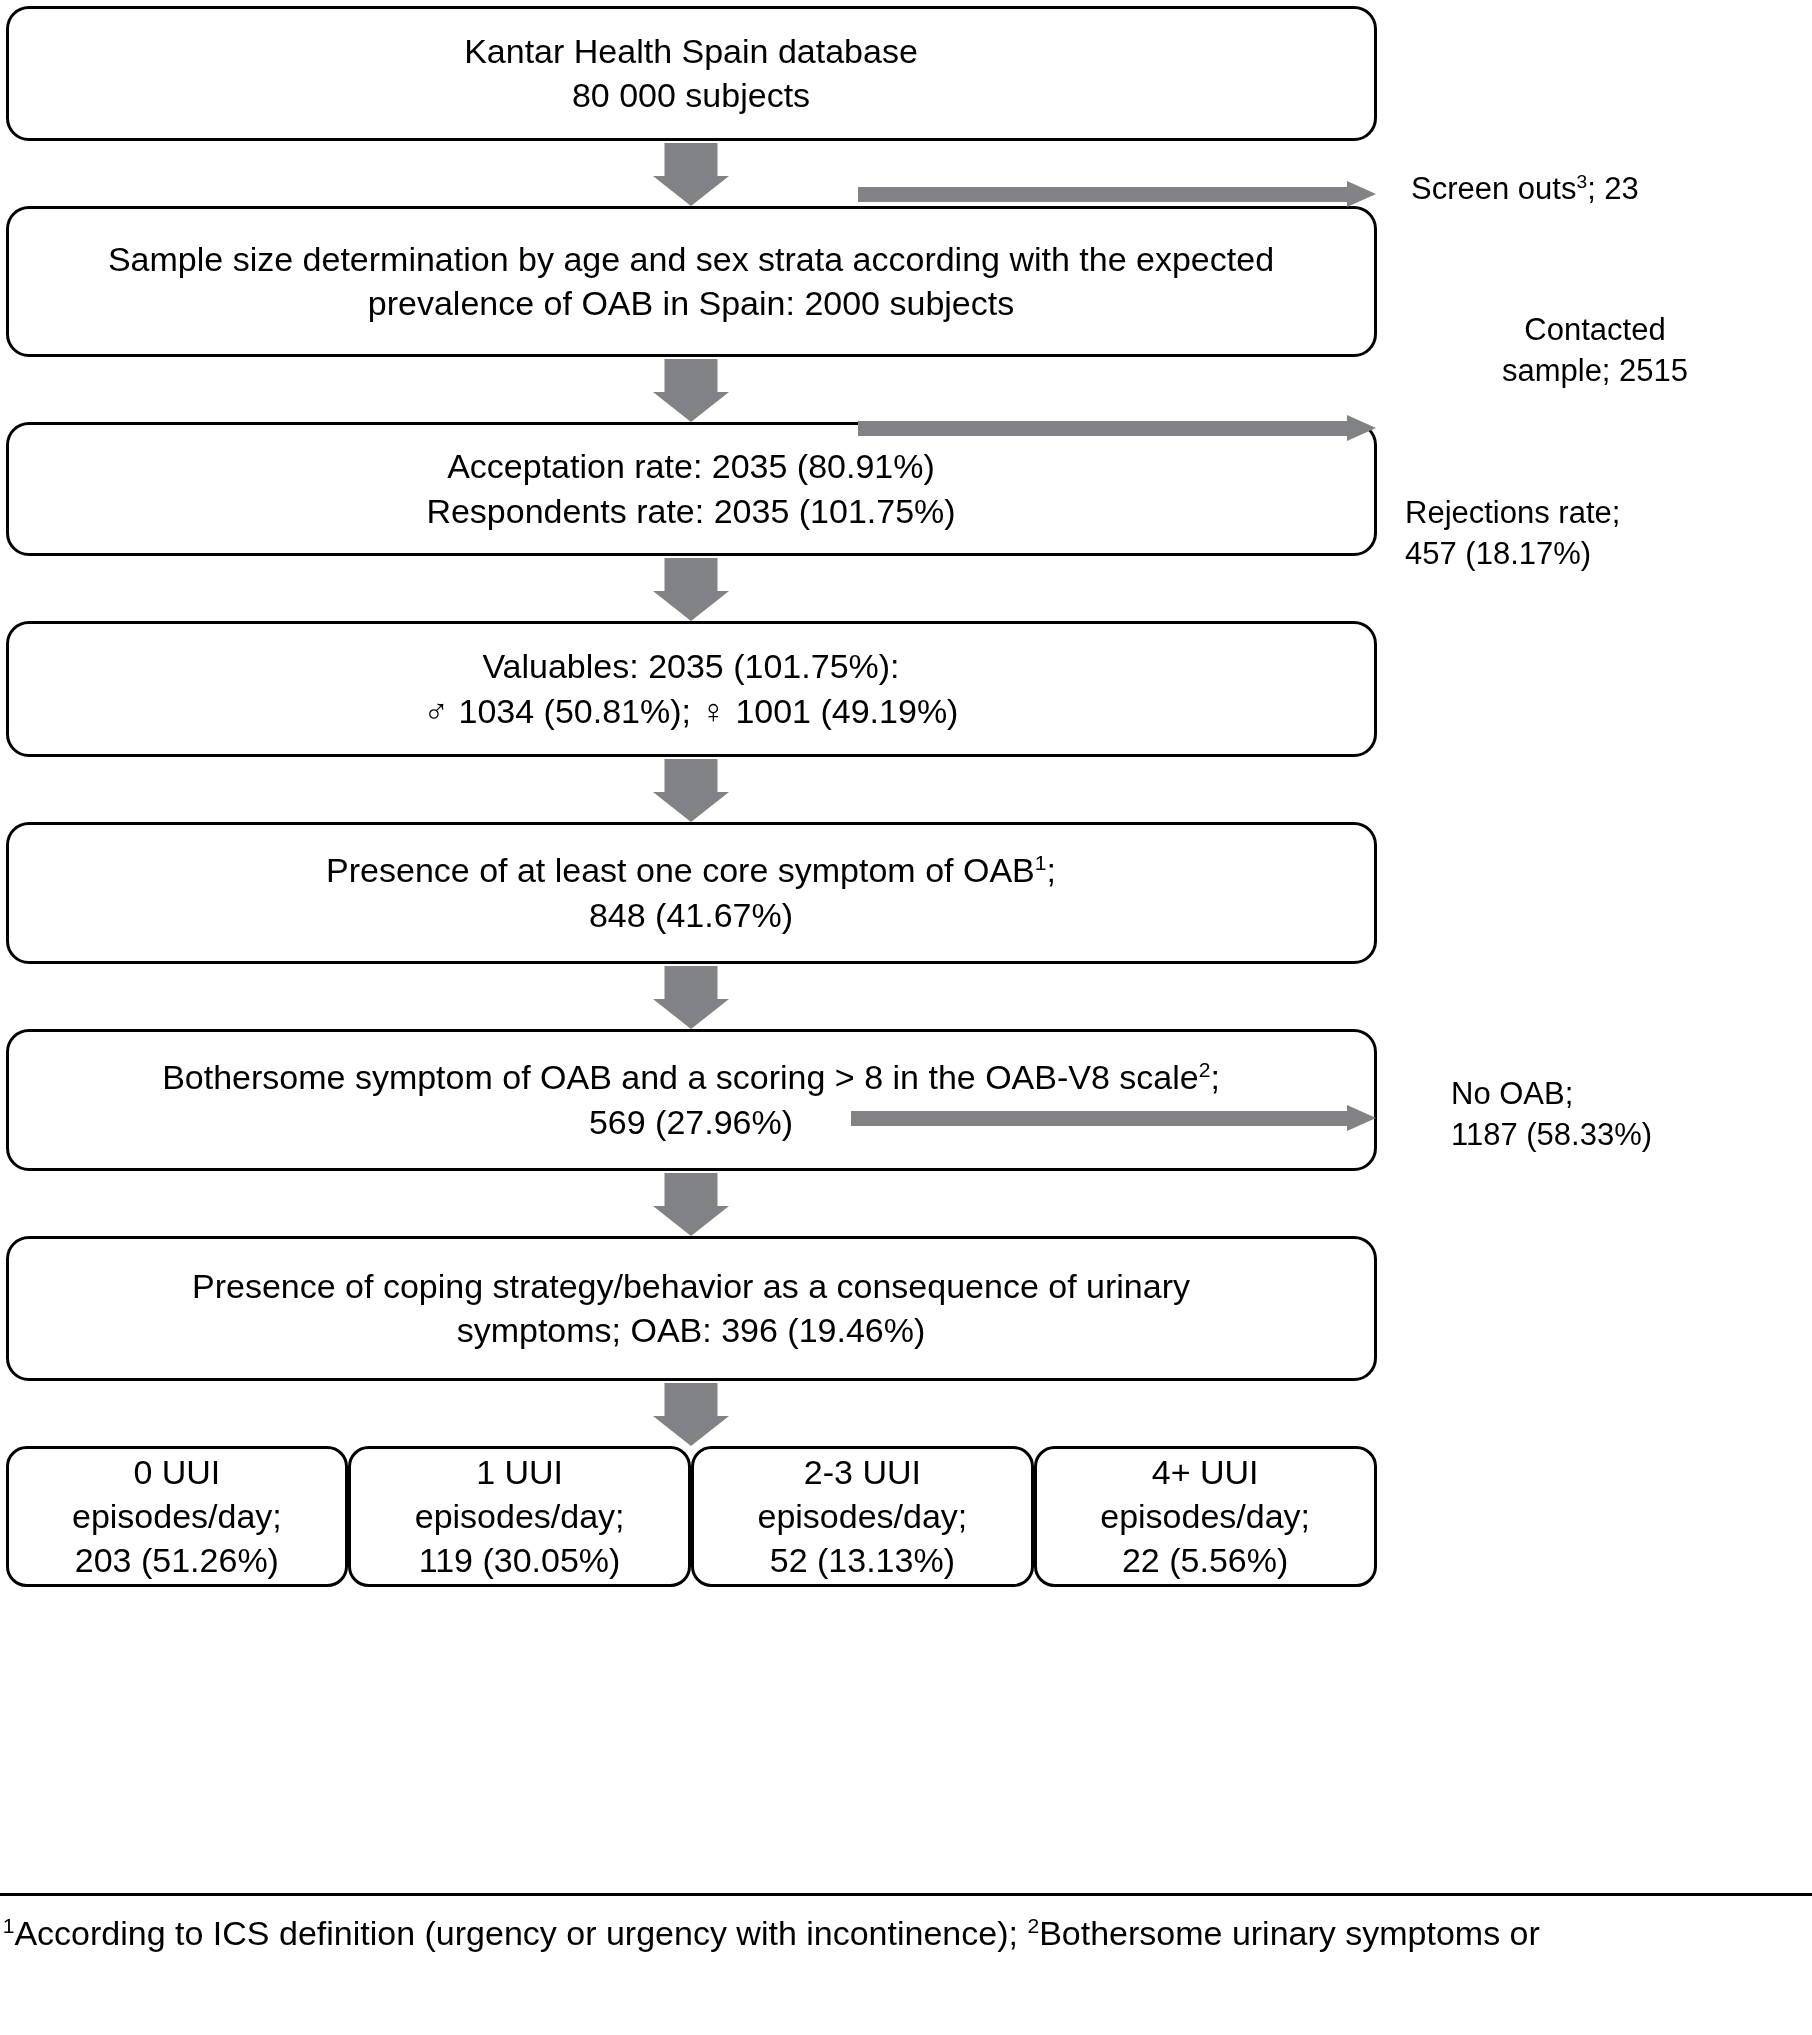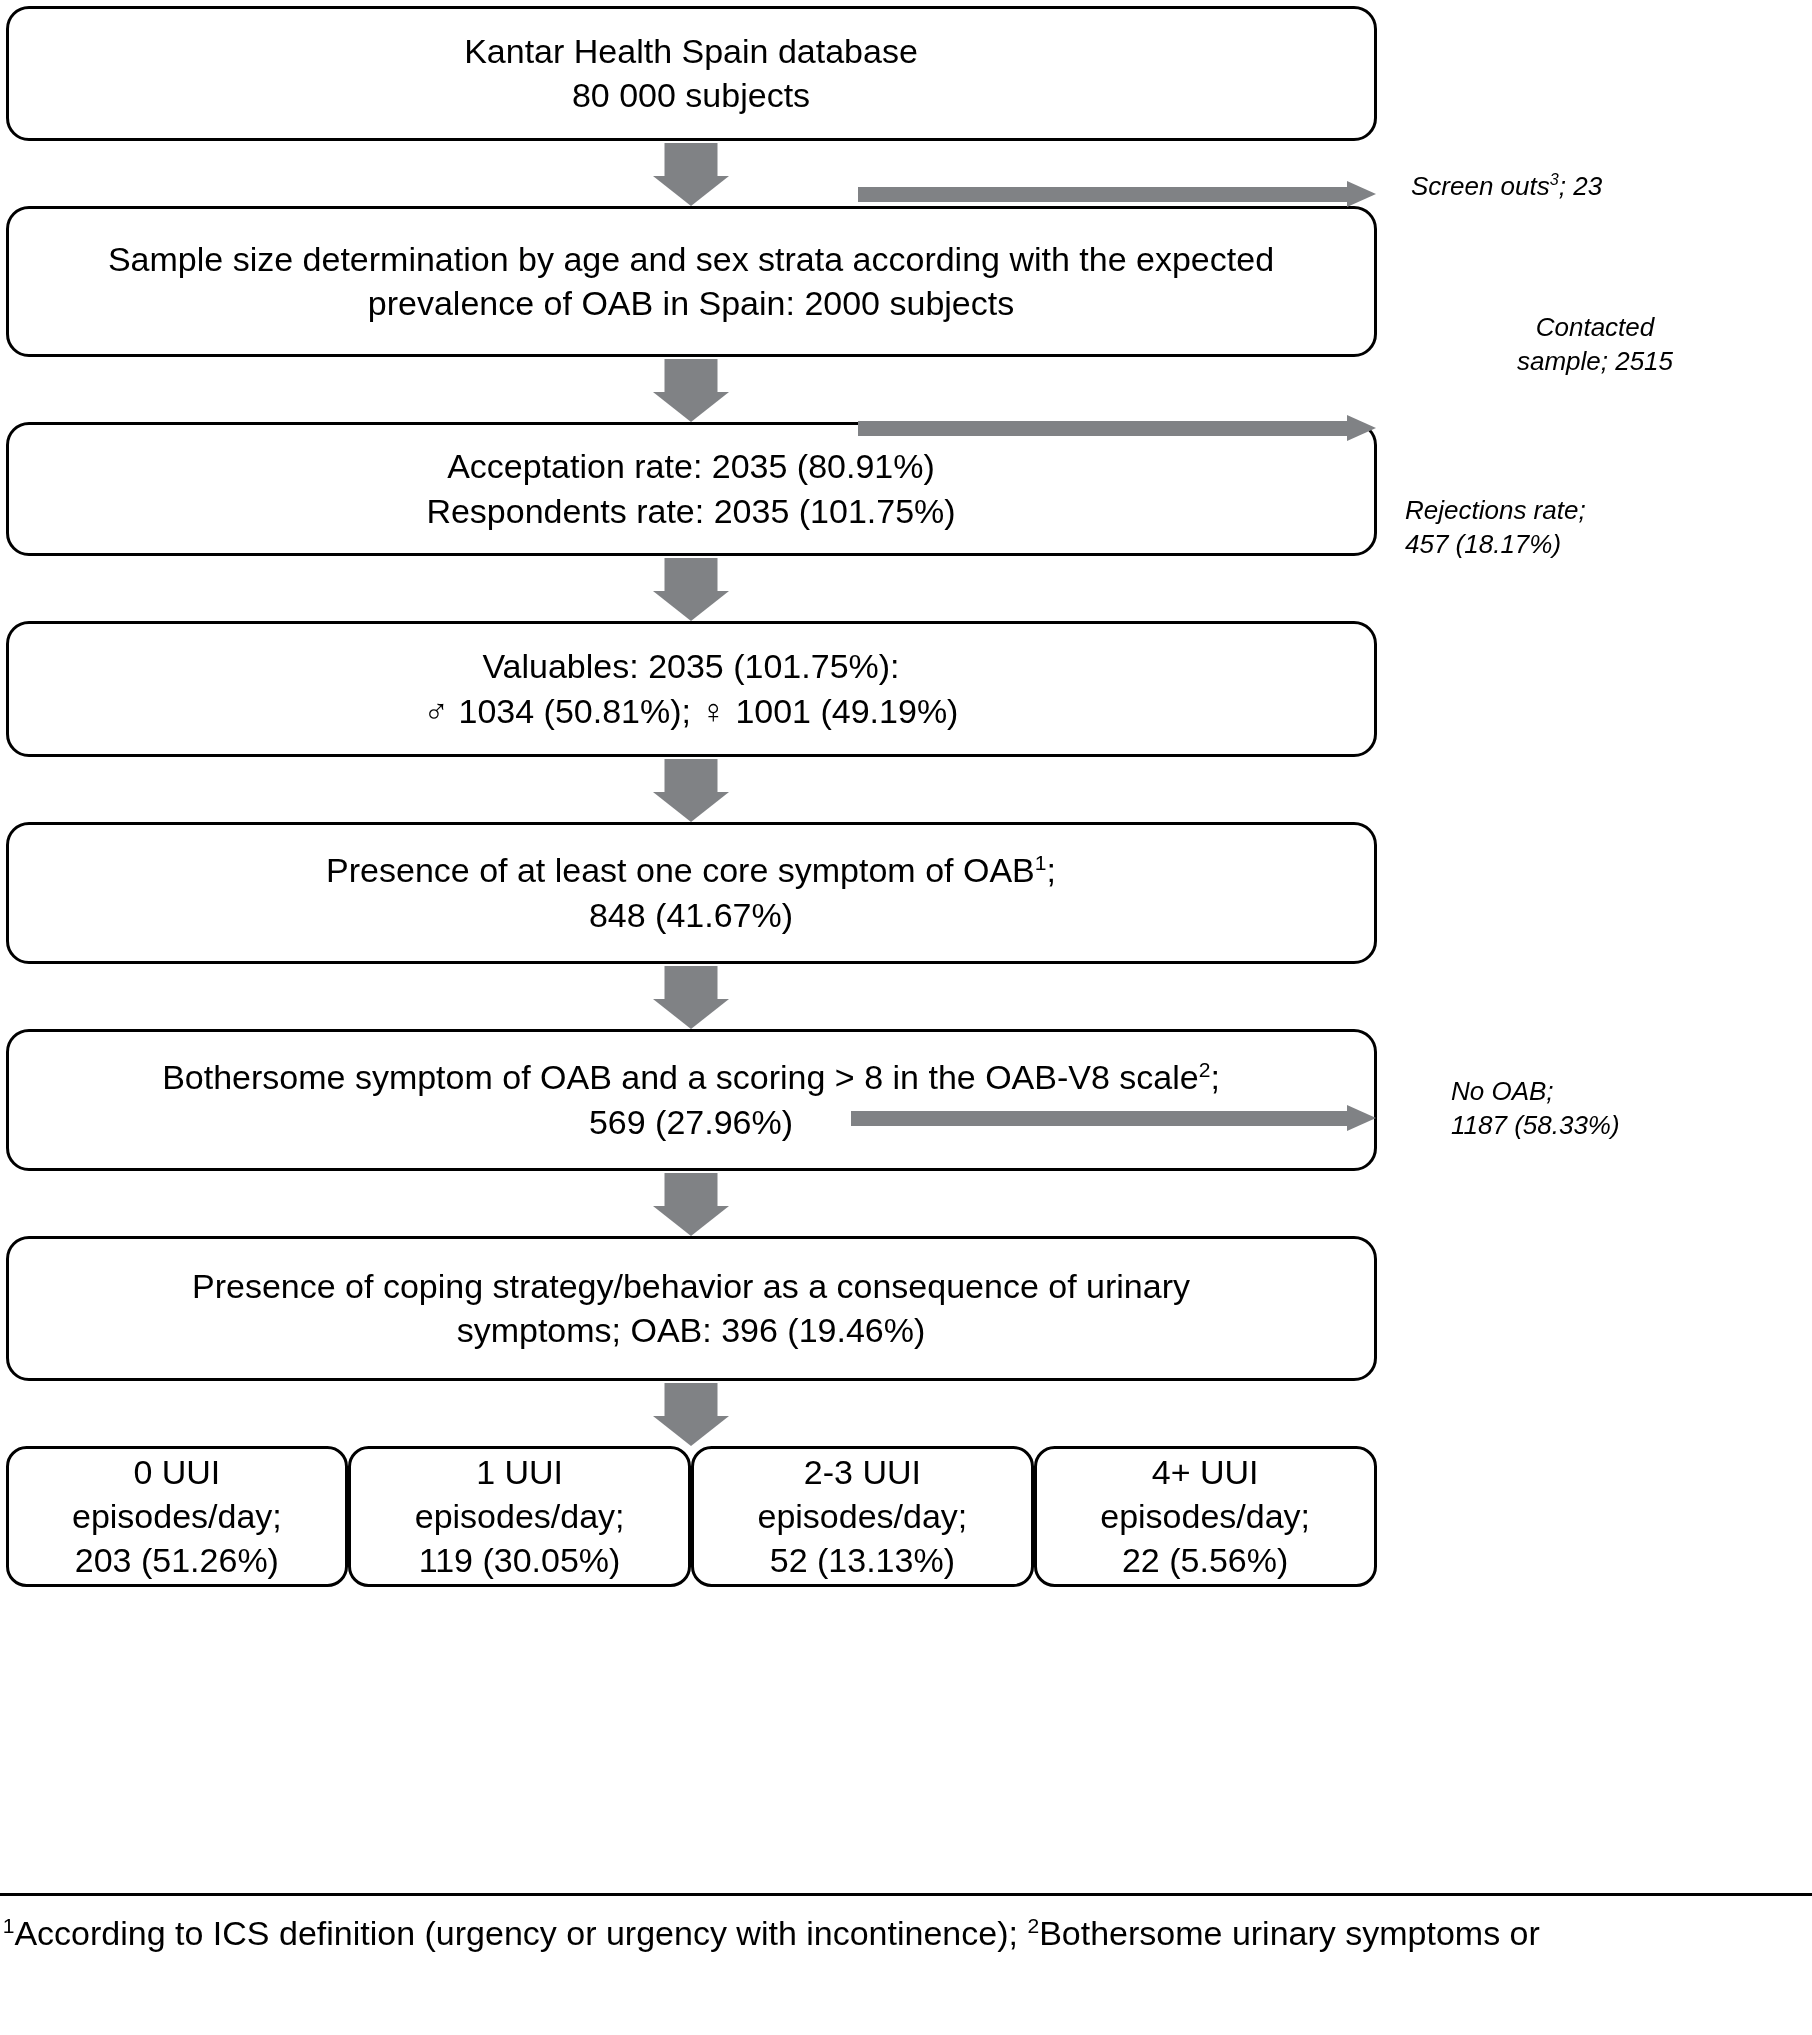--- a/index.html
+++ b/index.html
@@ -92,25 +92,24 @@
     width: 0;
     height: 0;
     border-top: 13.6px solid transparent;
     border-bottom: 13.6px solid transparent;
     border-left: 29px solid #808285;
   }
 
   
   .side-caption {
     position: absolute;
-    font-size: 26px;
+    font-size: 31px;
     line-height: 1.32;
     text-align: center;
     white-space: nowrap;
-    font-style: italic;
   }
   .side-caption.left-align { text-align: left; }
 
   
   .bottom-row {
     display: flex;
     margin-top: 0;
   }
   .bottom-row .node {
     flex: 1 1 0;

